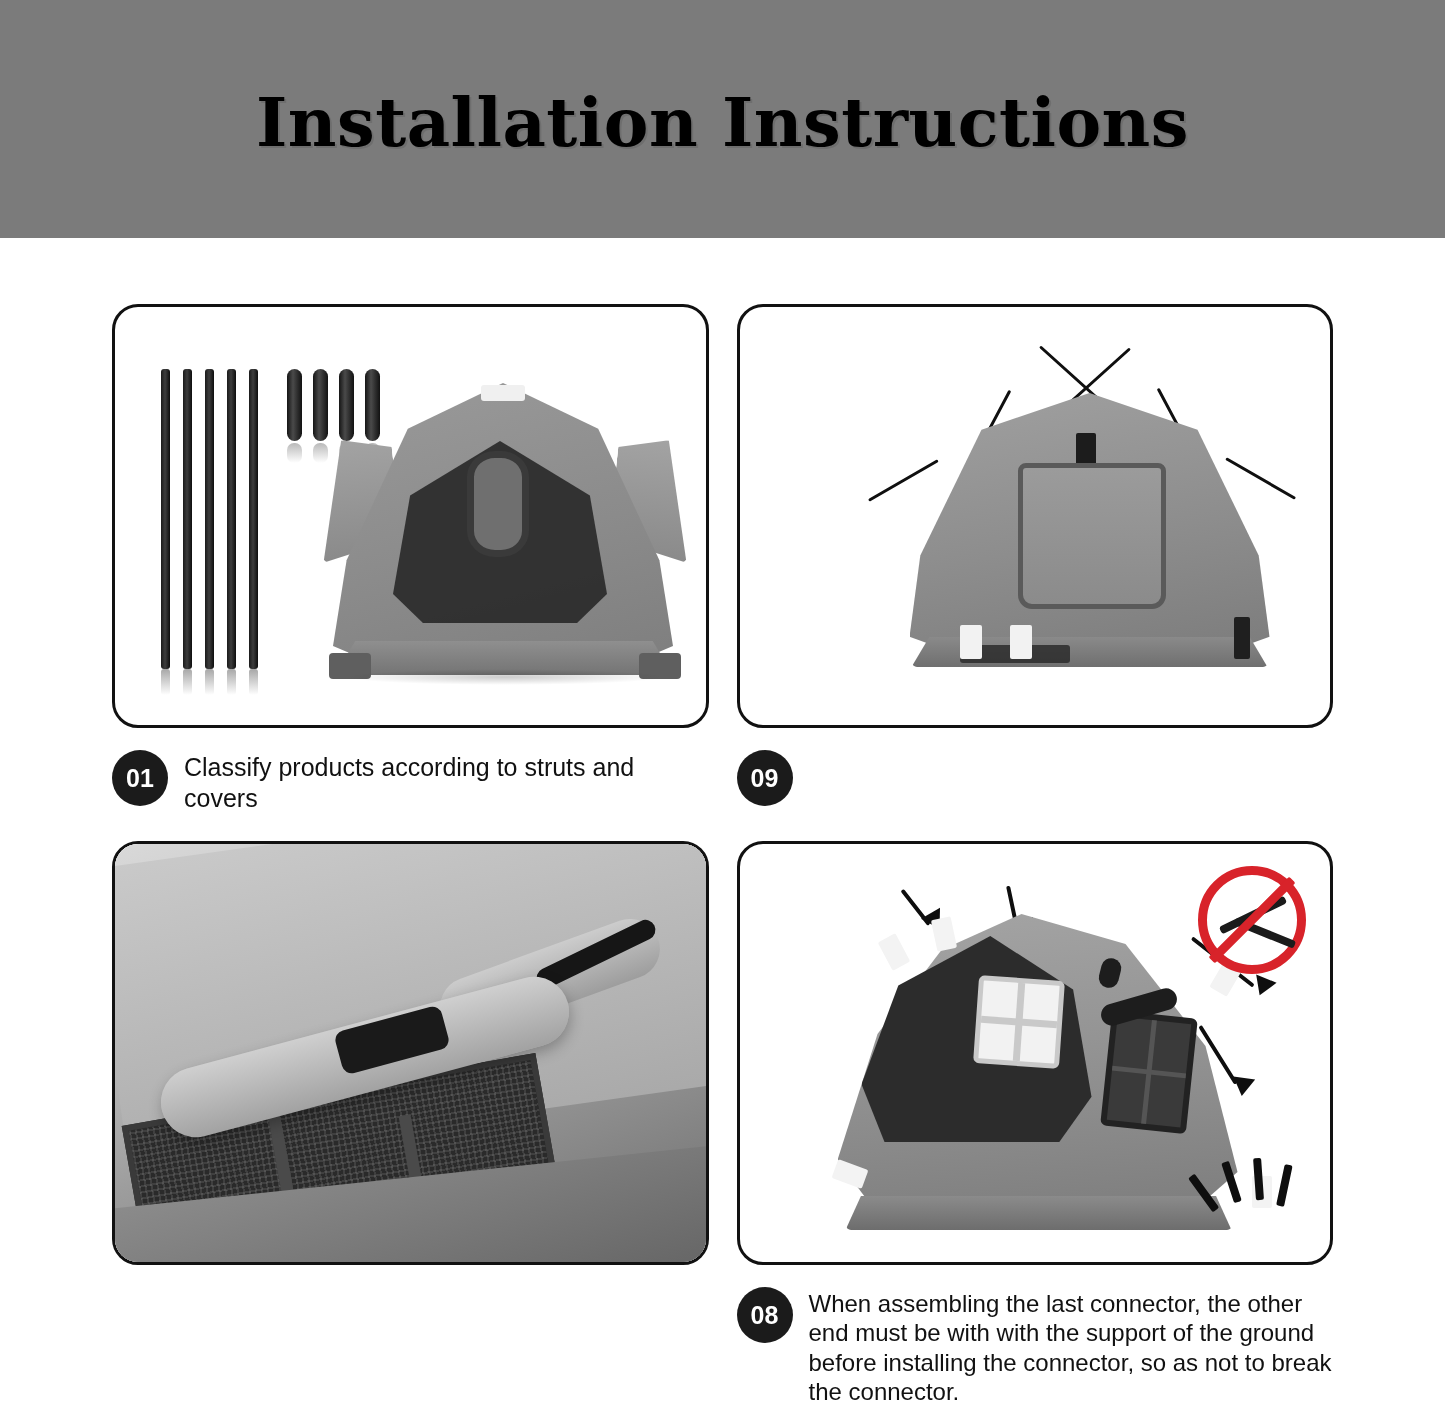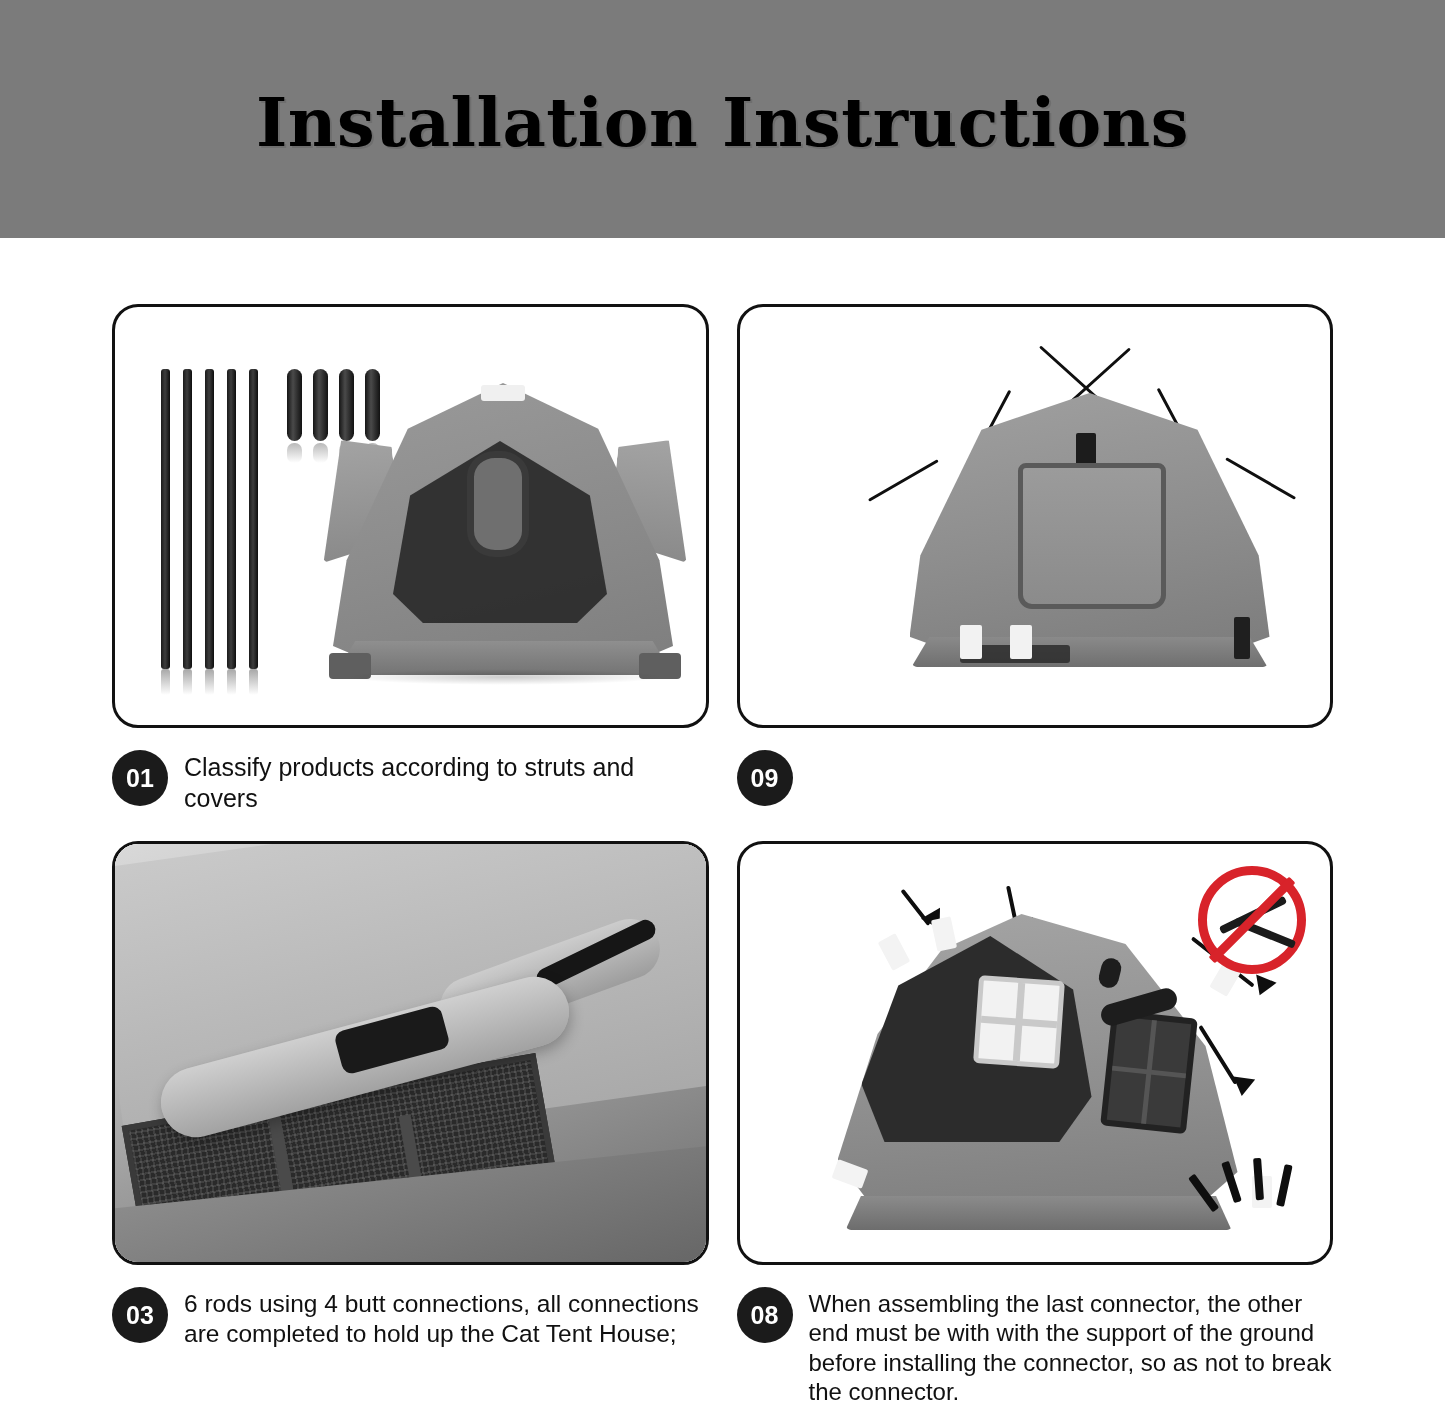--- a/index.html
+++ b/index.html
@@ -540,24 +540,20 @@
         <div class="canvas-upper"></div>
         <div class="mesh-panel"></div>
         <div class="mesh-div"></div>
         <div class="mesh-div2"></div>
         <div class="bottom-fabric"></div>
         <div class="sleeve-band2"></div>
         <div class="black-rod"></div>
         <div class="sleeve-band"></div>
         <div class="black-clip"></div>
       </div>
-    </div>
-    <div class="caption">
-      <div class="step-badge">03</div>
-      <div class="caption-text">6 rods using 4 butt connections, all connections are completed to hold up the Cat Tent House;</div>
     </div>
   </div>
 
   <div class="step step-4">
     <div class="panel">
       <div class="tent4">
 
         <div class="arrow-line" style="left:102px; top:14px; width:44px; transform:rotate(52deg);"></div>
         <div class="arrow-head" style="left:124px; top:38px; transform:rotate(-30deg);"></div>
         <div class="arrow-line" style="left:208px; top:10px; width:44px; transform:rotate(78deg);"></div>

